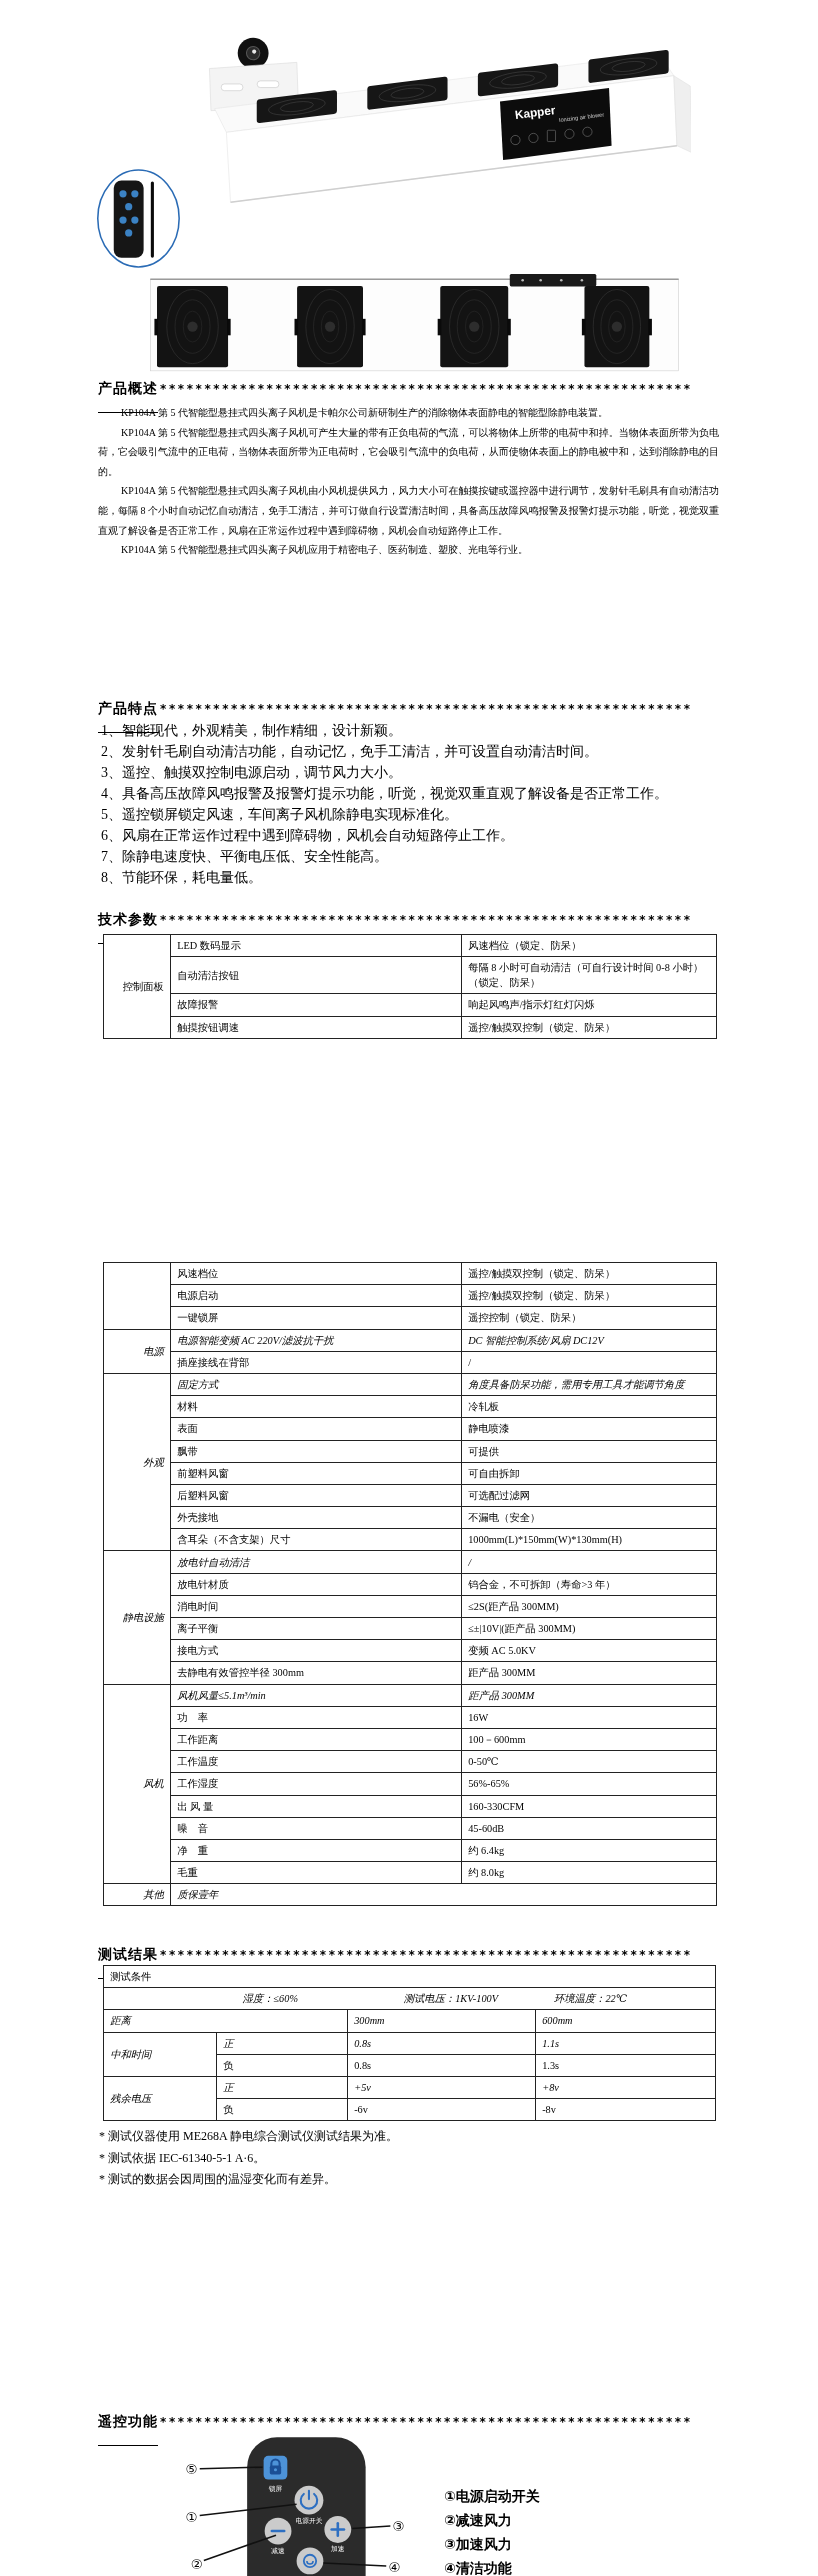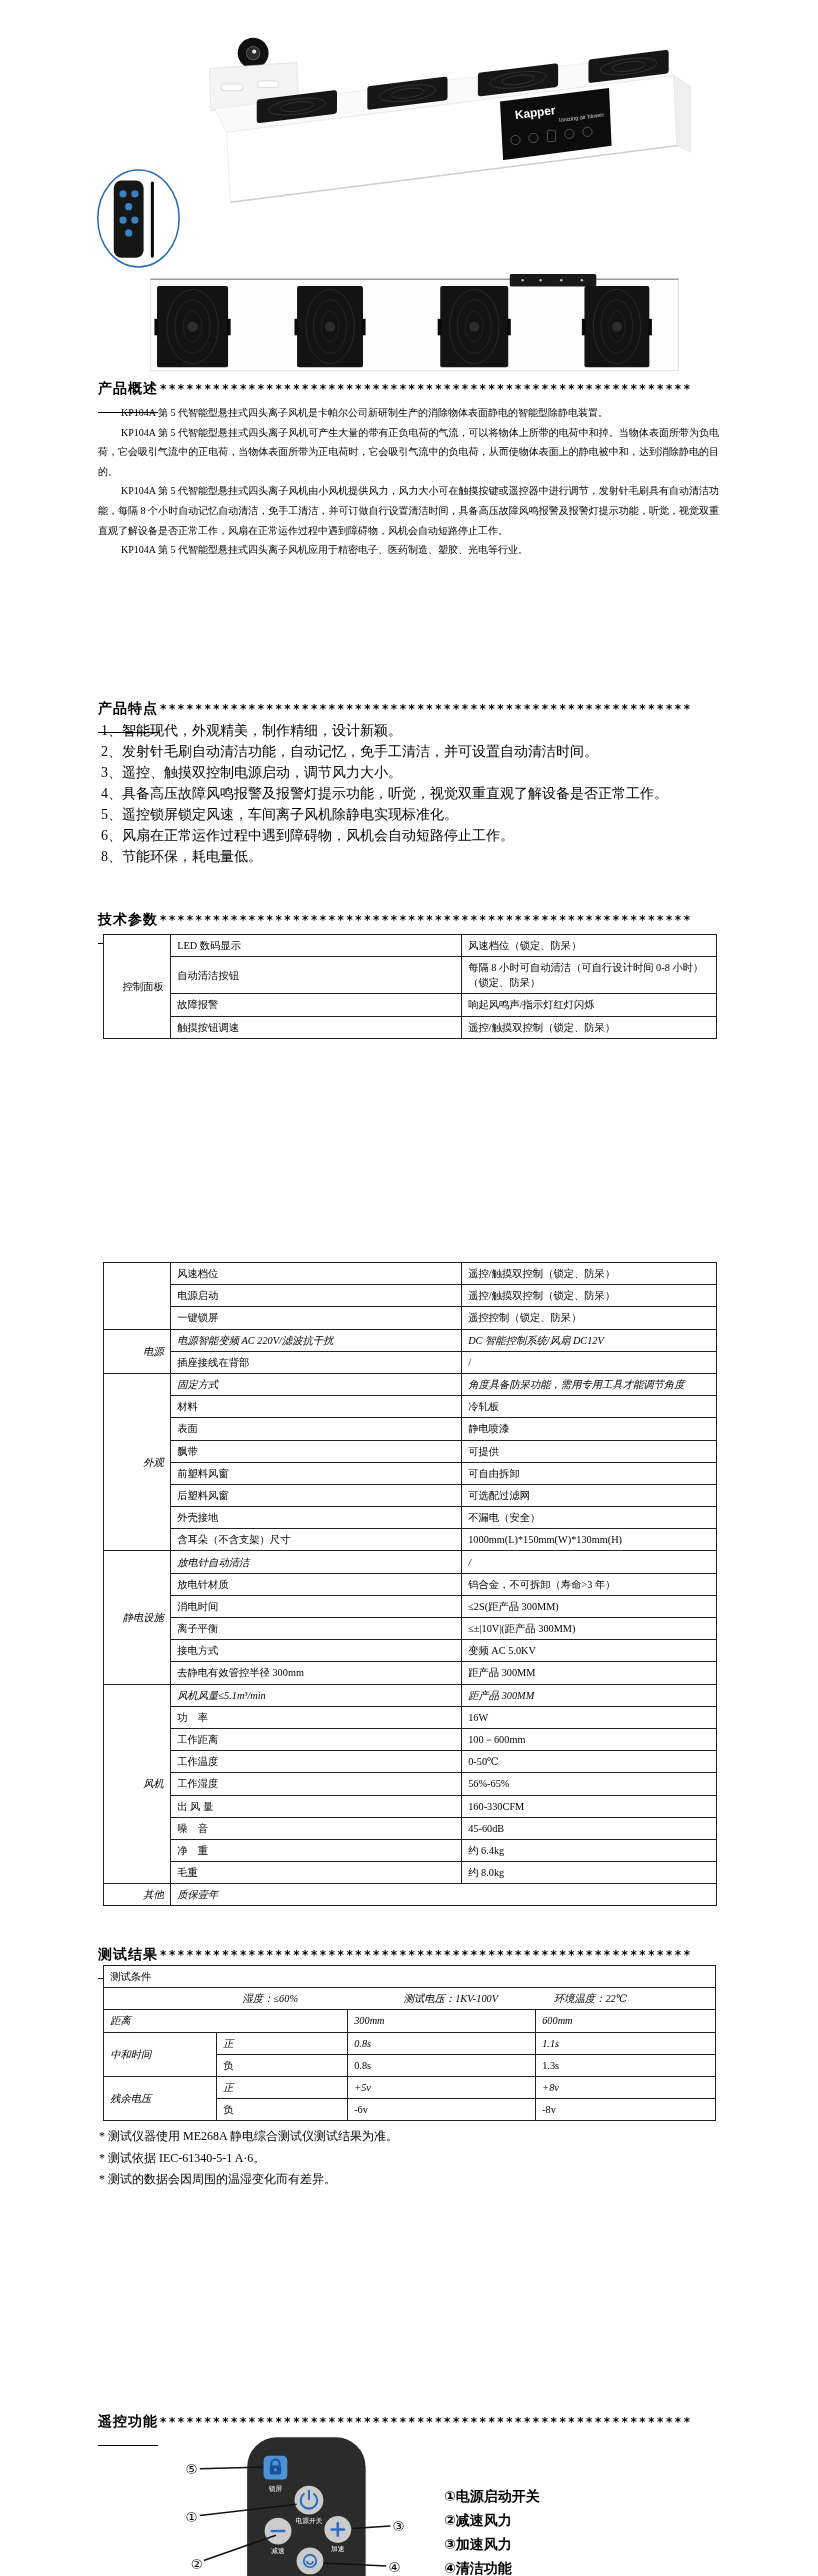--- a/index.html
+++ b/index.html
@@ -167,20 +167,21 @@
   <div class="sec-h" style="top:700px">
     <span class="label">产品特点</span><span class="stars">************************************************************</span>
   </div>
   <div class="abs" style="left:101px;top:720px;width:618px">
     <div class="feat">1、智能现代，外观精美，制作精细，设计新颖。</div>
     <div class="feat">2、发射针毛刷自动清洁功能，自动记忆，免手工清洁，并可设置自动清洁时间。</div>
     <div class="feat">3、遥控、触摸双控制电源启动，调节风力大小。</div>
     <div class="feat">4、具备高压故障风鸣报警及报警灯提示功能，听觉，视觉双重直观了解设备是否正常工作。</div>
     <div class="feat">5、遥控锁屏锁定风速，车间离子风机除静电实现标准化。</div>
     <div class="feat">6、风扇在正常运作过程中遇到障碍物，风机会自动短路停止工作。</div>
+    <div class="feat">7、除静电速度快、平衡电压低、安全性能高。</div>
     <div class="feat">8、节能环保，耗电量低。</div>
   </div>
 
   <div class="sec-h" style="top:911px">
     <span class="label">技术参数</span><span class="stars">************************************************************</span>
   </div>
 
   <table class="spec abs" style="left:103px;top:934px;width:613px">
     <colgroup>
         <col style="width:67px">

